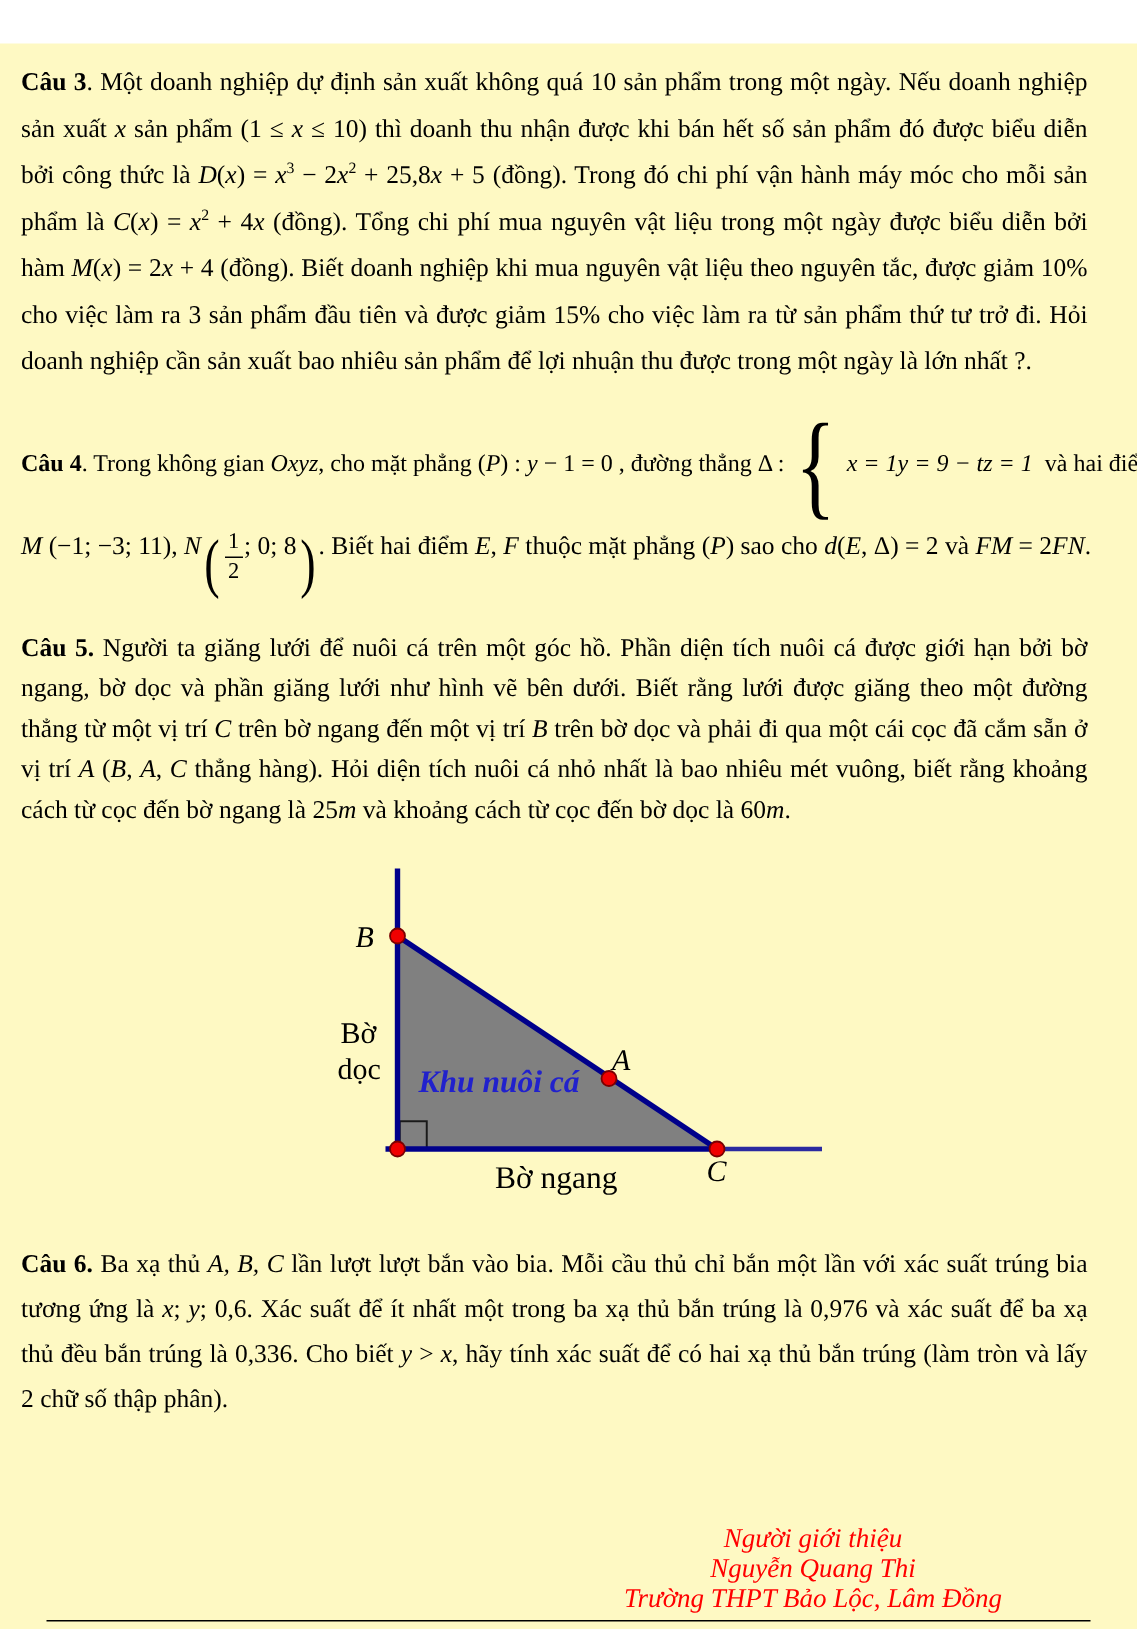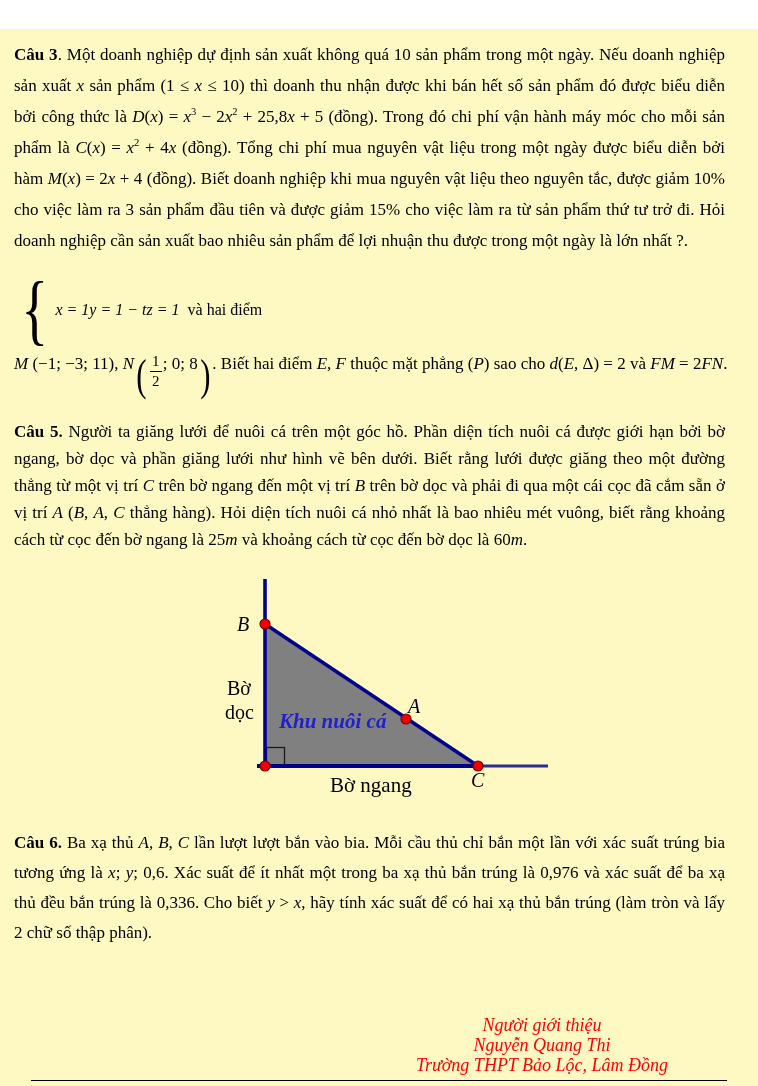--- a/index.html
+++ b/index.html
@@ -50,25 +50,26 @@
 </style>
 </head>
 <body>
 
 <div class="page">
 
   <div class="para q3"><span class="b">Câu 3</span><span>. Một doanh nghiệp dự định sản xuất không quá 10 sản phẩm trong một ngày. Nếu doanh nghiệp sản xuất </span><span class="m">x</span><span> sản phẩm (1 ≤ </span><span class="m">x</span><span> ≤ 10) thì doanh thu nhận được khi bán hết số sản phẩm đó được biểu diễn bởi công thức là </span><span class="m">D</span><span>(</span><span class="m">x</span><span>) = </span><span class="m">x</span><span class="sup">3</span><span> − 2</span><span class="m">x</span><span class="sup">2</span><span> + 25,8</span><span class="m">x</span><span> + 5 (đồng). Trong đó chi phí vận hành máy móc cho mỗi sản phẩm là </span><span class="m">C</span><span>(</span><span class="m">x</span><span>) = </span><span class="m">x</span><span class="sup">2</span><span> + 4</span><span class="m">x</span><span> (đồng). Tổng chi phí mua nguyên vật liệu trong một ngày được biểu diễn bởi hàm </span><span class="m">M</span><span>(</span><span class="m">x</span><span>) = 2</span><span class="m">x</span><span> + 4 (đồng). Biết doanh nghiệp khi mua nguyên vật liệu theo nguyên tắc, được giảm 10% cho việc làm ra 3 sản phẩm đầu tiên và được giảm 15% cho việc làm ra từ sản phẩm thứ tư trở đi. Hỏi doanh nghiệp cần sản xuất bao nhiêu sản phẩm để lợi nhuận thu được trong một ngày là lớn nhất ?.</span></div>
 
   <div class="q4">
     <div class="q4-row1">
+      <span><span class="b">Câu 4</span><span>. Trong không gian </span><span class="m">Oxyz</span><span>, cho mặt phẳng (</span><span class="m">P</span><span>) : </span><span class="m">y</span><span> − 1 = 0 , đường thẳng Δ :</span></span>
       <span class="system">
         <span class="brace">{</span>
         <span class="sys-lines">
           <span class="m">x = 1</span>
-          <span class="m">y = 1 − t</span>
+          <span class="m">y = 9 − t</span>
           <span class="m">z = 1</span>
         </span>
       </span>
       <span class="q4-after"><span>và hai điểm</span></span>
     </div>
     <div class="q4-row2">
       <span><span class="m">M</span><span> (−1; −3; 11),  </span><span class="m">N</span></span>
       <span class="bigp">(</span>
       <span class="frac">
         <span>1</span>

